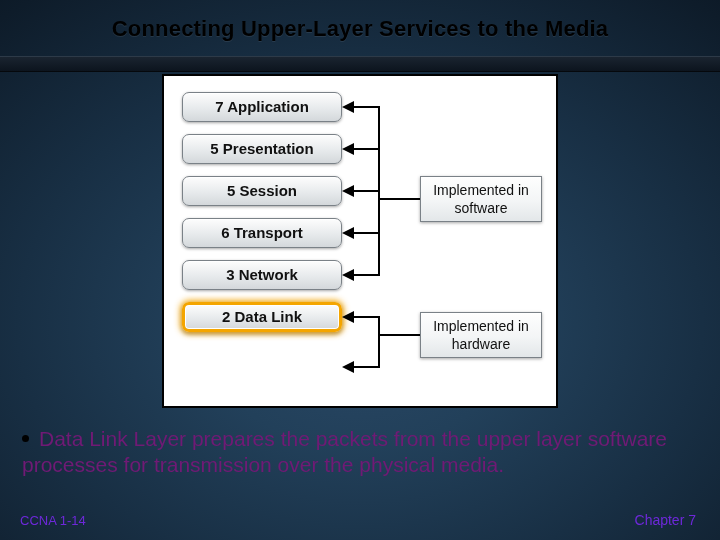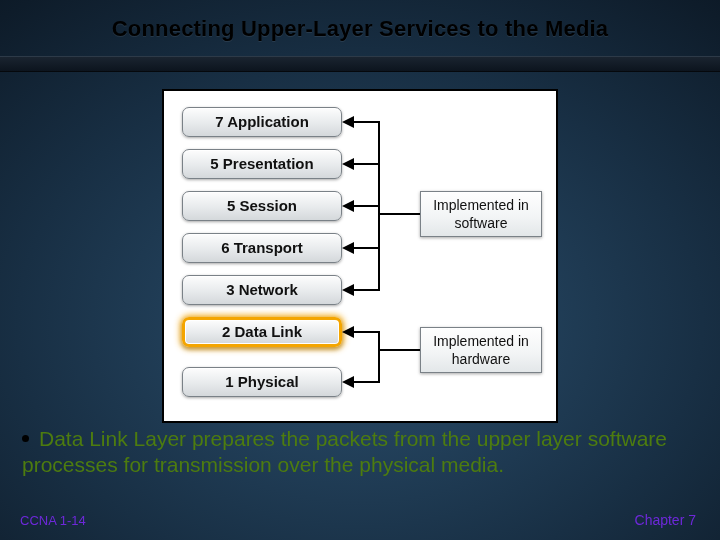--- a/index.html
+++ b/index.html
@@ -18,21 +18,21 @@
     border-top:1px solid #2d3a48;border-bottom:1px solid #05080c;
   }
   .title{
     position:absolute;left:0;right:0;top:16px;
     text-align:center;font-size:22px;font-weight:700;
     color:#000;text-shadow:0 1px 0 rgba(255,255,255,.08);
     letter-spacing:.2px;
   }
   .figure{
     position:absolute;left:162px;top:74px;width:396px;height:334px;
-    background:#fff;border:2px solid #000;box-sizing:border-box;margin-top:15px;
+    background:#fff;border:2px solid #000;box-sizing:border-box;
   }
   .layer{
     position:absolute;left:18px;width:160px;height:30px;
     border-radius:7px;box-sizing:border-box;
     background:linear-gradient(#fdfdfd,#e7eaec 55%,#d4d8db);
     border:1px solid #7a8187;
     box-shadow:0 1px 0 #fff inset,0 1px 3px rgba(0,0,0,.35);
     font:600 15px/28px Arial;text-align:center;color:#111;
   }
   .layer.hi{
@@ -52,21 +52,21 @@
   }
   .bus{position:absolute;left:214px;width:2px;background:#000}
   .hline{position:absolute;height:2px;background:#000}
   .ah-l{
     position:absolute;width:0;height:0;
     border-top:6px solid transparent;border-bottom:6px solid transparent;
     border-right:12px solid #000;
   }
   .bullet{
     position:absolute;left:22px;top:426px;right:30px;
-    font:400 21px/26px Arial;color:#4d7c0f;
+    font:400 21px/26px Arial;color:#701a75;
   }
   .bullet .dot{
     display:inline-block;width:7px;height:7px;border-radius:50%;
     background:#000;margin:0 10px 3px 0;vertical-align:middle;
   }
   .foot-l{position:absolute;left:20px;bottom:12px;font:400 13px Arial;color:#6d28d9}
   .foot-r{position:absolute;right:24px;bottom:12px;font:400 14px Arial;color:#6d28d9}
 </style>
 </head>
 <body>
@@ -74,21 +74,20 @@
 <div class="title-band"></div>
 <div class="title">Connecting Upper-Layer Services to the Media</div>
 
 <div class="figure">
   <div class="layer" style="top:16px">7 Application</div>
   <div class="layer" style="top:58px">5 Presentation</div>
   <div class="layer" style="top:100px">5 Session</div>
   <div class="layer" style="top:142px">6 Transport</div>
   <div class="layer" style="top:184px">3 Network</div>
   <div class="layer hi" style="top:226px">2 Data Link</div>
-  <div class="layer" style="top:276px">1 Physical</div>
 
   <div class="impl" style="top:100px">Implemented in software</div>
   <div class="impl" style="top:236px">Implemented in hardware</div>
 
   <div class="bus" style="top:30px;height:170px"></div>
   <div class="hline" style="top:122px;left:216px;width:40px"></div>
   <div class="hline" style="top:30px;left:190px;width:24px"></div>
     <div class="ah-l" style="top:25px;left:178px"></div>
   <div class="hline" style="top:72px;left:190px;width:24px"></div>
     <div class="ah-l" style="top:67px;left:178px"></div>

